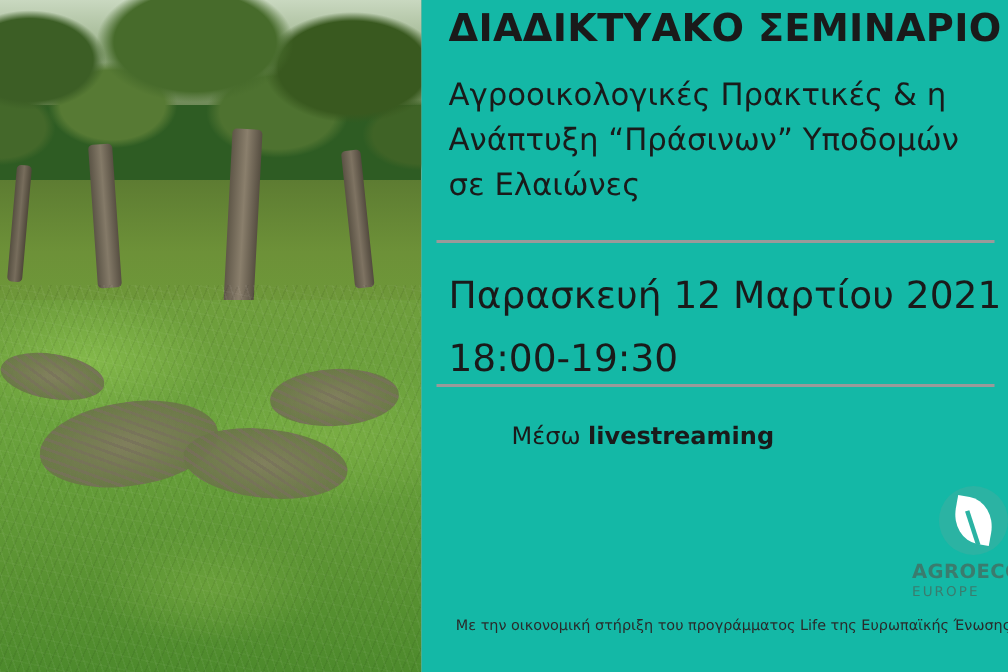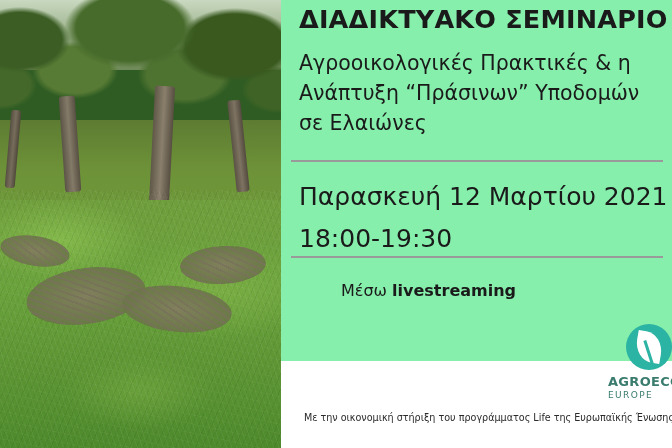--- a/index.html
+++ b/index.html
@@ -90,22 +90,22 @@
   }
   .bp1 { left: 26px;  top: 268px; width: 120px; height: 56px; transform: rotate(-8deg); }
   .bp2 { left: 122px; top: 286px; width: 110px; height: 46px; transform: rotate(6deg); }
   .bp3 { left: 180px; top: 246px; width: 86px;  height: 38px; transform: rotate(-3deg); }
   .bp4 { left: 0px;   top: 236px; width: 70px;  height: 30px; transform: rotate(9deg); }
 
   
   .panel {
     position: absolute;
     left: 281px; top: 0;
-    width: 391px; height: 361px;
-    background: #86efac;
+    width: 391px; height: 448px;
+    background: #14b8a6;
   }
 
   .line-title {
     position: absolute;
     left: 18px; top: 4px;
     width: 420px;
     font-size: 25.5px;
     font-weight: bold;
     color: #1a1a1a;
     letter-spacing: .2px;

